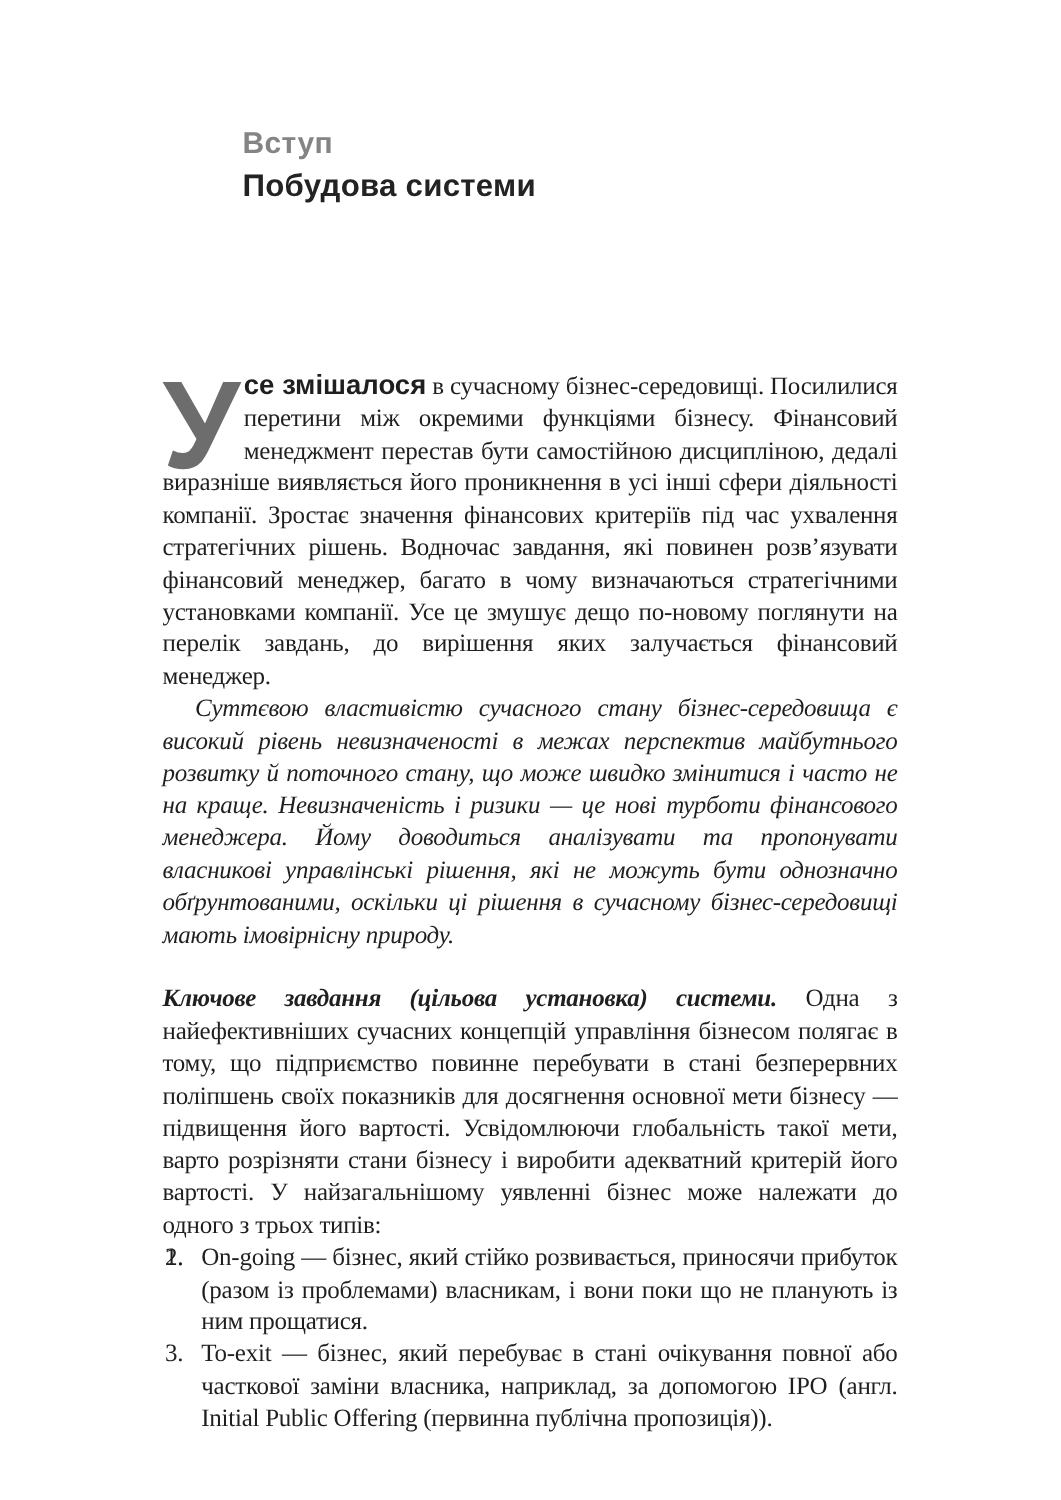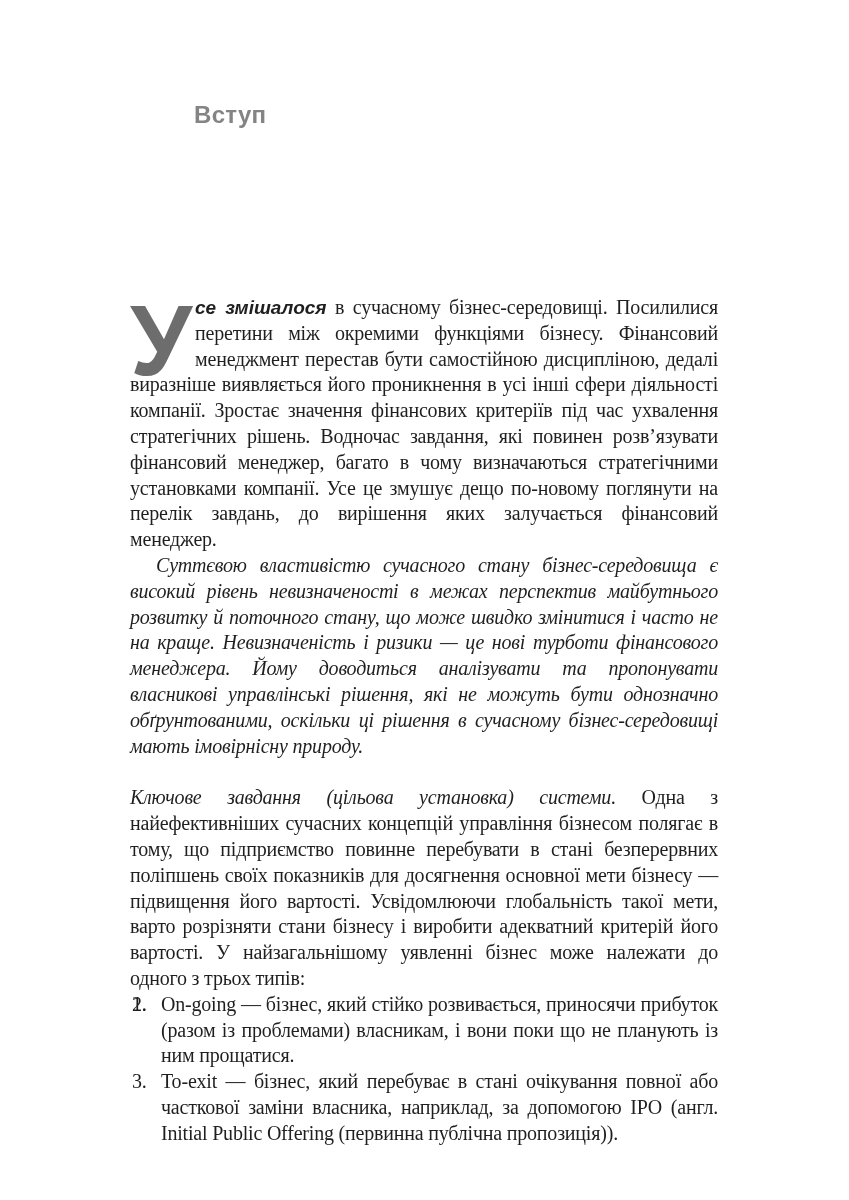--- a/index.html
+++ b/index.html
@@ -66,26 +66,25 @@
     font-size: 100px;
     line-height: 62px;
     color: #6d6d6d;
     letter-spacing: 0;
   }
 
   
   .lead-sans {
     font-family: "Liberation Sans", sans-serif;
     font-weight: 700;
-    font-size: 19px;
+    font-size: 22px;
     letter-spacing: 0;
-    font-style: italic;
   }
   .lead-serif-bi {
-    font-weight: 400;
+    font-weight: 700;
     font-style: italic;
   }
 
   
   .biz-list {
     margin: 0;
     padding: 0;
     list-style: none;
   }
   .biz-list li {
@@ -99,20 +98,21 @@
     top: 0;
   }
 </style>
 </head>
 <body>
 
 <div class="page">
 
   <header class="chapter-header">
     <div class="kicker">Вступ</div>
+    <h1 class="title">Побудова системи</h1>
   </header>
 
   <main class="text-block">
 
     <p class="para"><span class="dropcap">У</span><b class="lead-sans">се змішалося</b><span> в сучасному бізнес-середовищі. Посилилися перетини між окремими функціями бізнесу. Фінансовий менеджмент перестав бути самостійною дисципліною, дедалі виразніше виявляється його проникнення в усі інші сфери діяльності компанії. Зростає значення фінансових критеріїв під час ухвалення стратегічних рішень. Водночас завдання, які повинен розв’язувати фінансовий менеджер, багато в чому визначаються стратегічними установками компанії. Усе це змушує дещо по-новому поглянути на перелік завдань, до вирішення яких залучається фінансовий менеджер.</span></p>
 
     <p class="para para-indent"><span>Суттєвою властивістю сучасного стану бізнес-середовища є високий рівень невизначеності в межах перспектив майбутнього розвитку й поточного стану, що може швидко змінитися і часто не на краще. Невизначеність і ризики — це нові турботи фінансового менеджера. Йому доводиться аналізувати та пропонувати власникові управлінські рішення, які не можуть бути однозначно обґрунтованими, оскільки ці рішення в сучасному бізнес-середовищі мають імовірнісну природу.</span></p>
 
     <p class="para para-spaced"><b class="lead-serif-bi">Ключове завдання (цільова установка) системи.</b><span> Одна з найефективніших сучасних концепцій управління бізнесом полягає в тому, що підприємство повинне перебувати в стані безперервних поліпшень своїх показників для досягнення основної мети бізнесу — підвищення його вартості. Усвідомлюючи глобальність такої мети, варто розрізняти стани бізнесу і виробити адекватний критерій його вартості. У найзагальнішому уявленні бізнес може належати до одного з трьох типів:</span></p>
 

